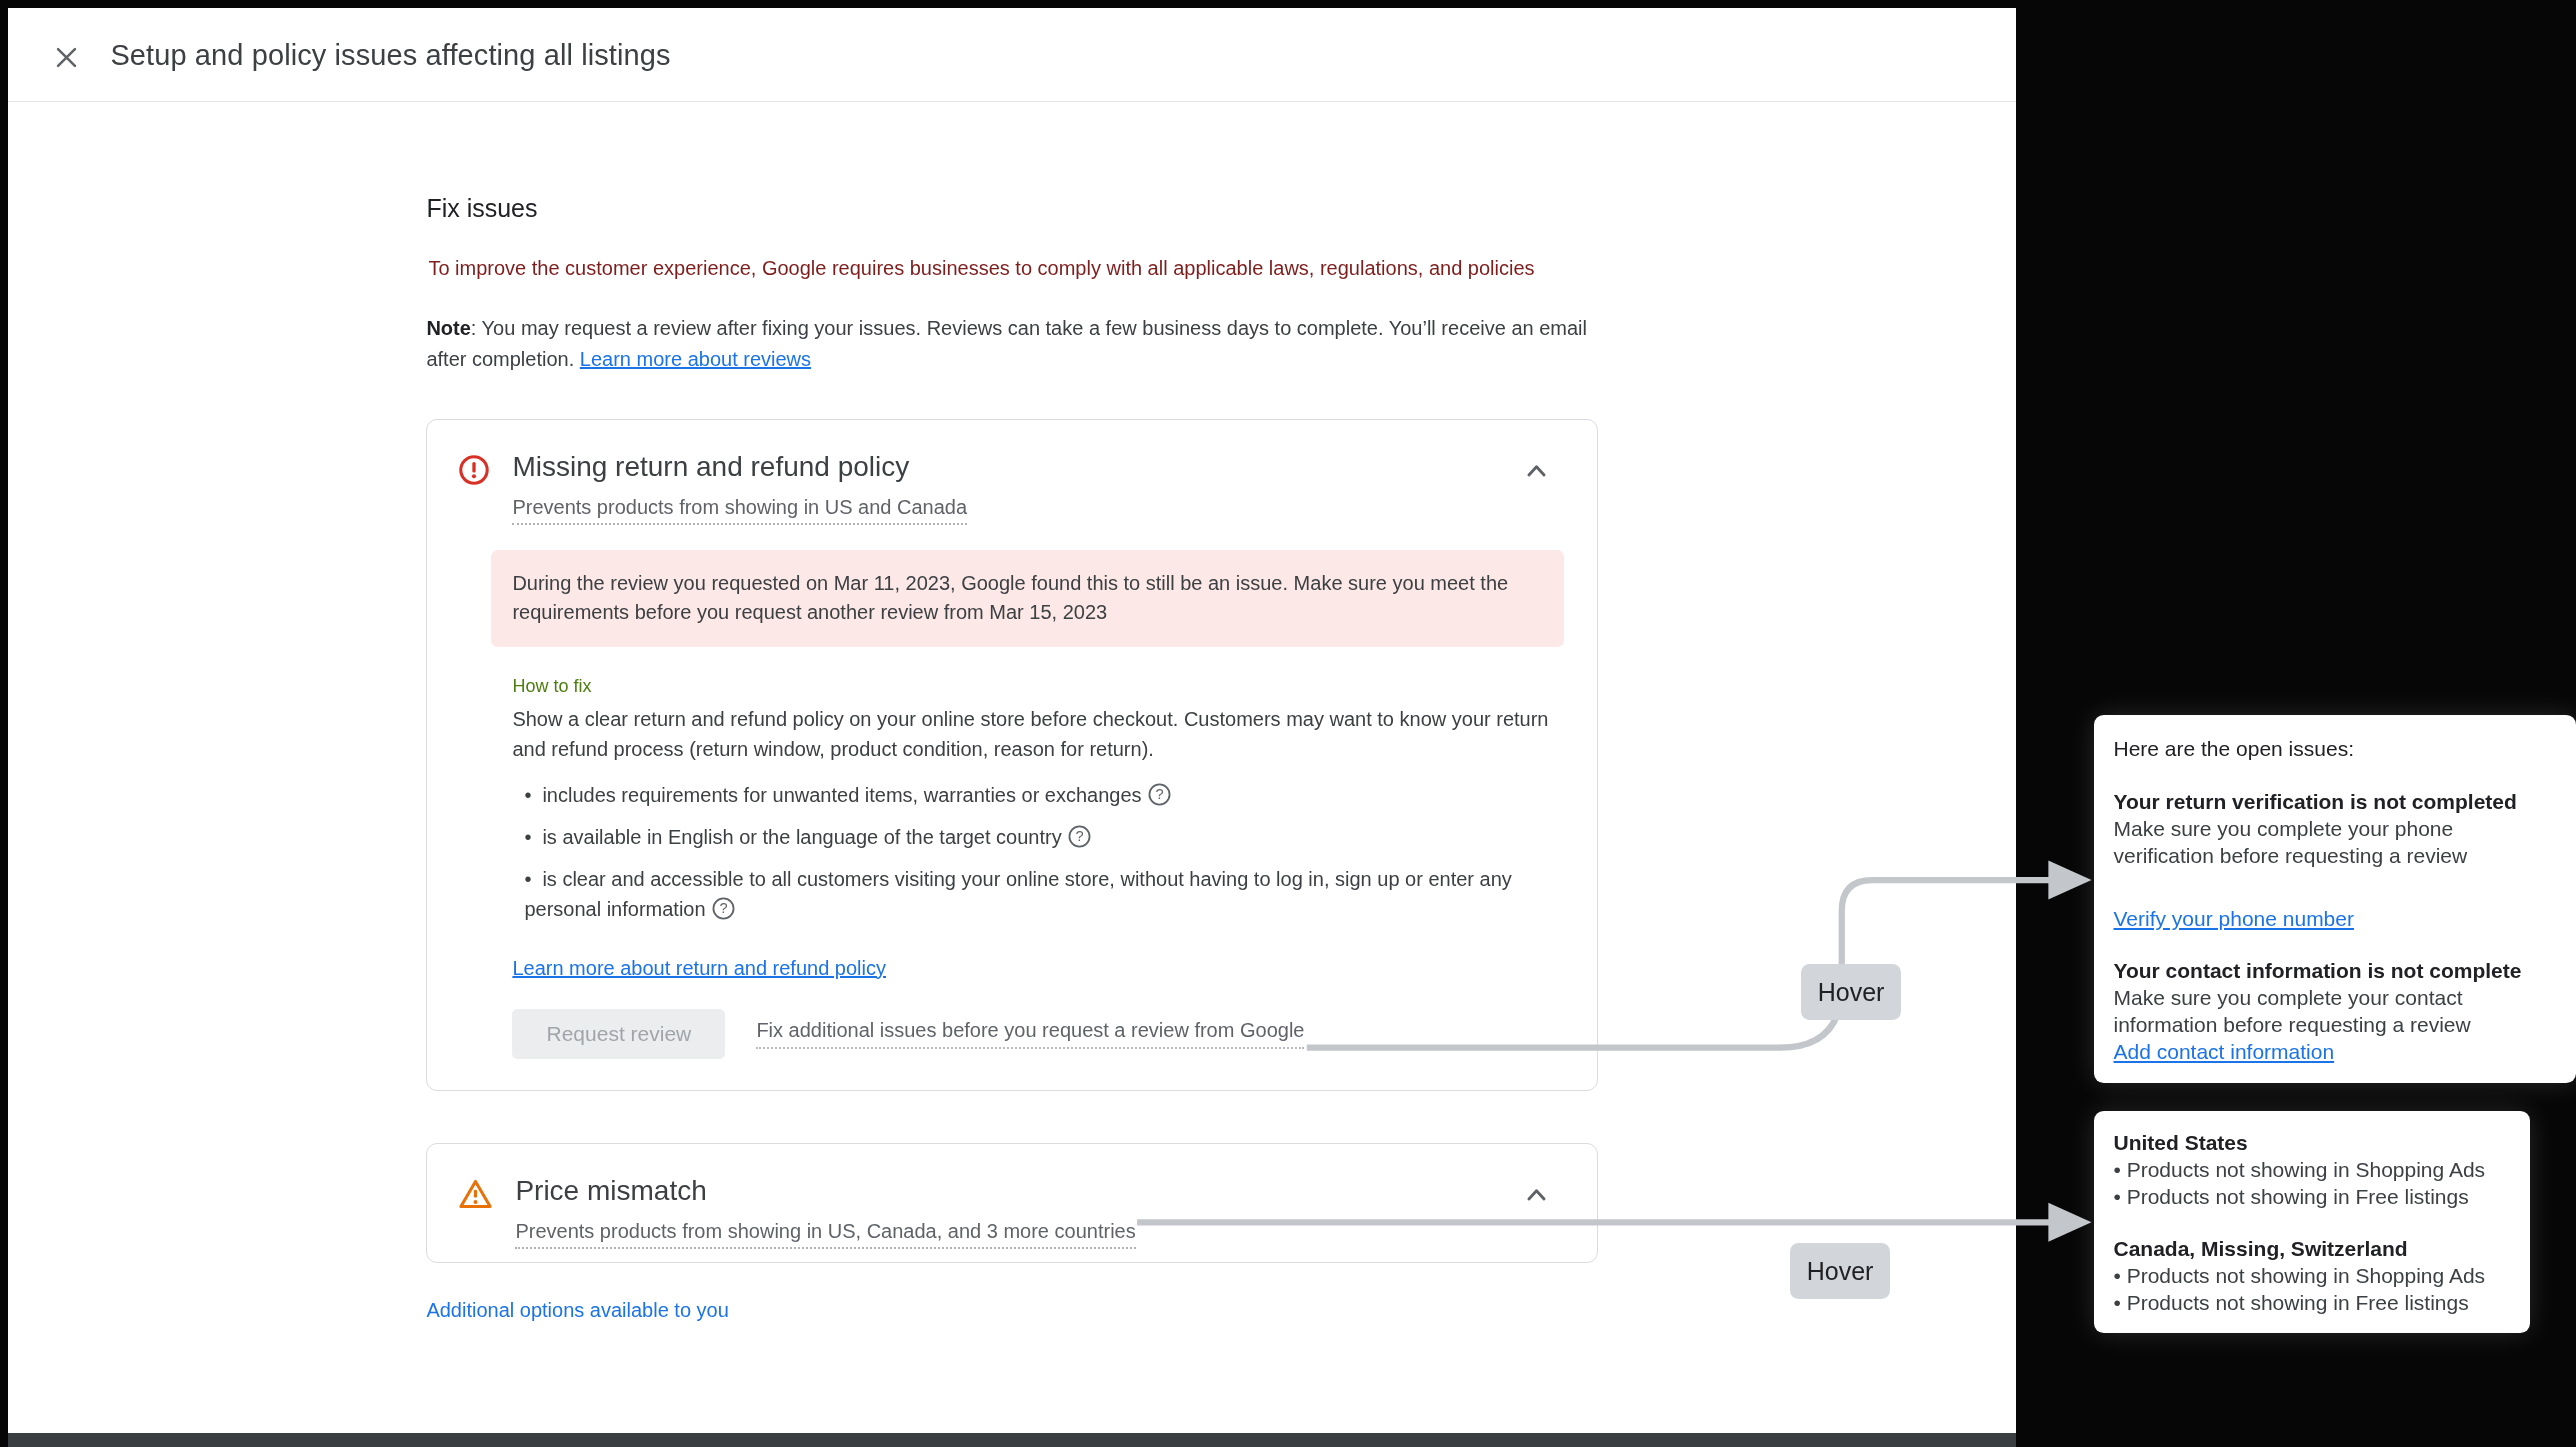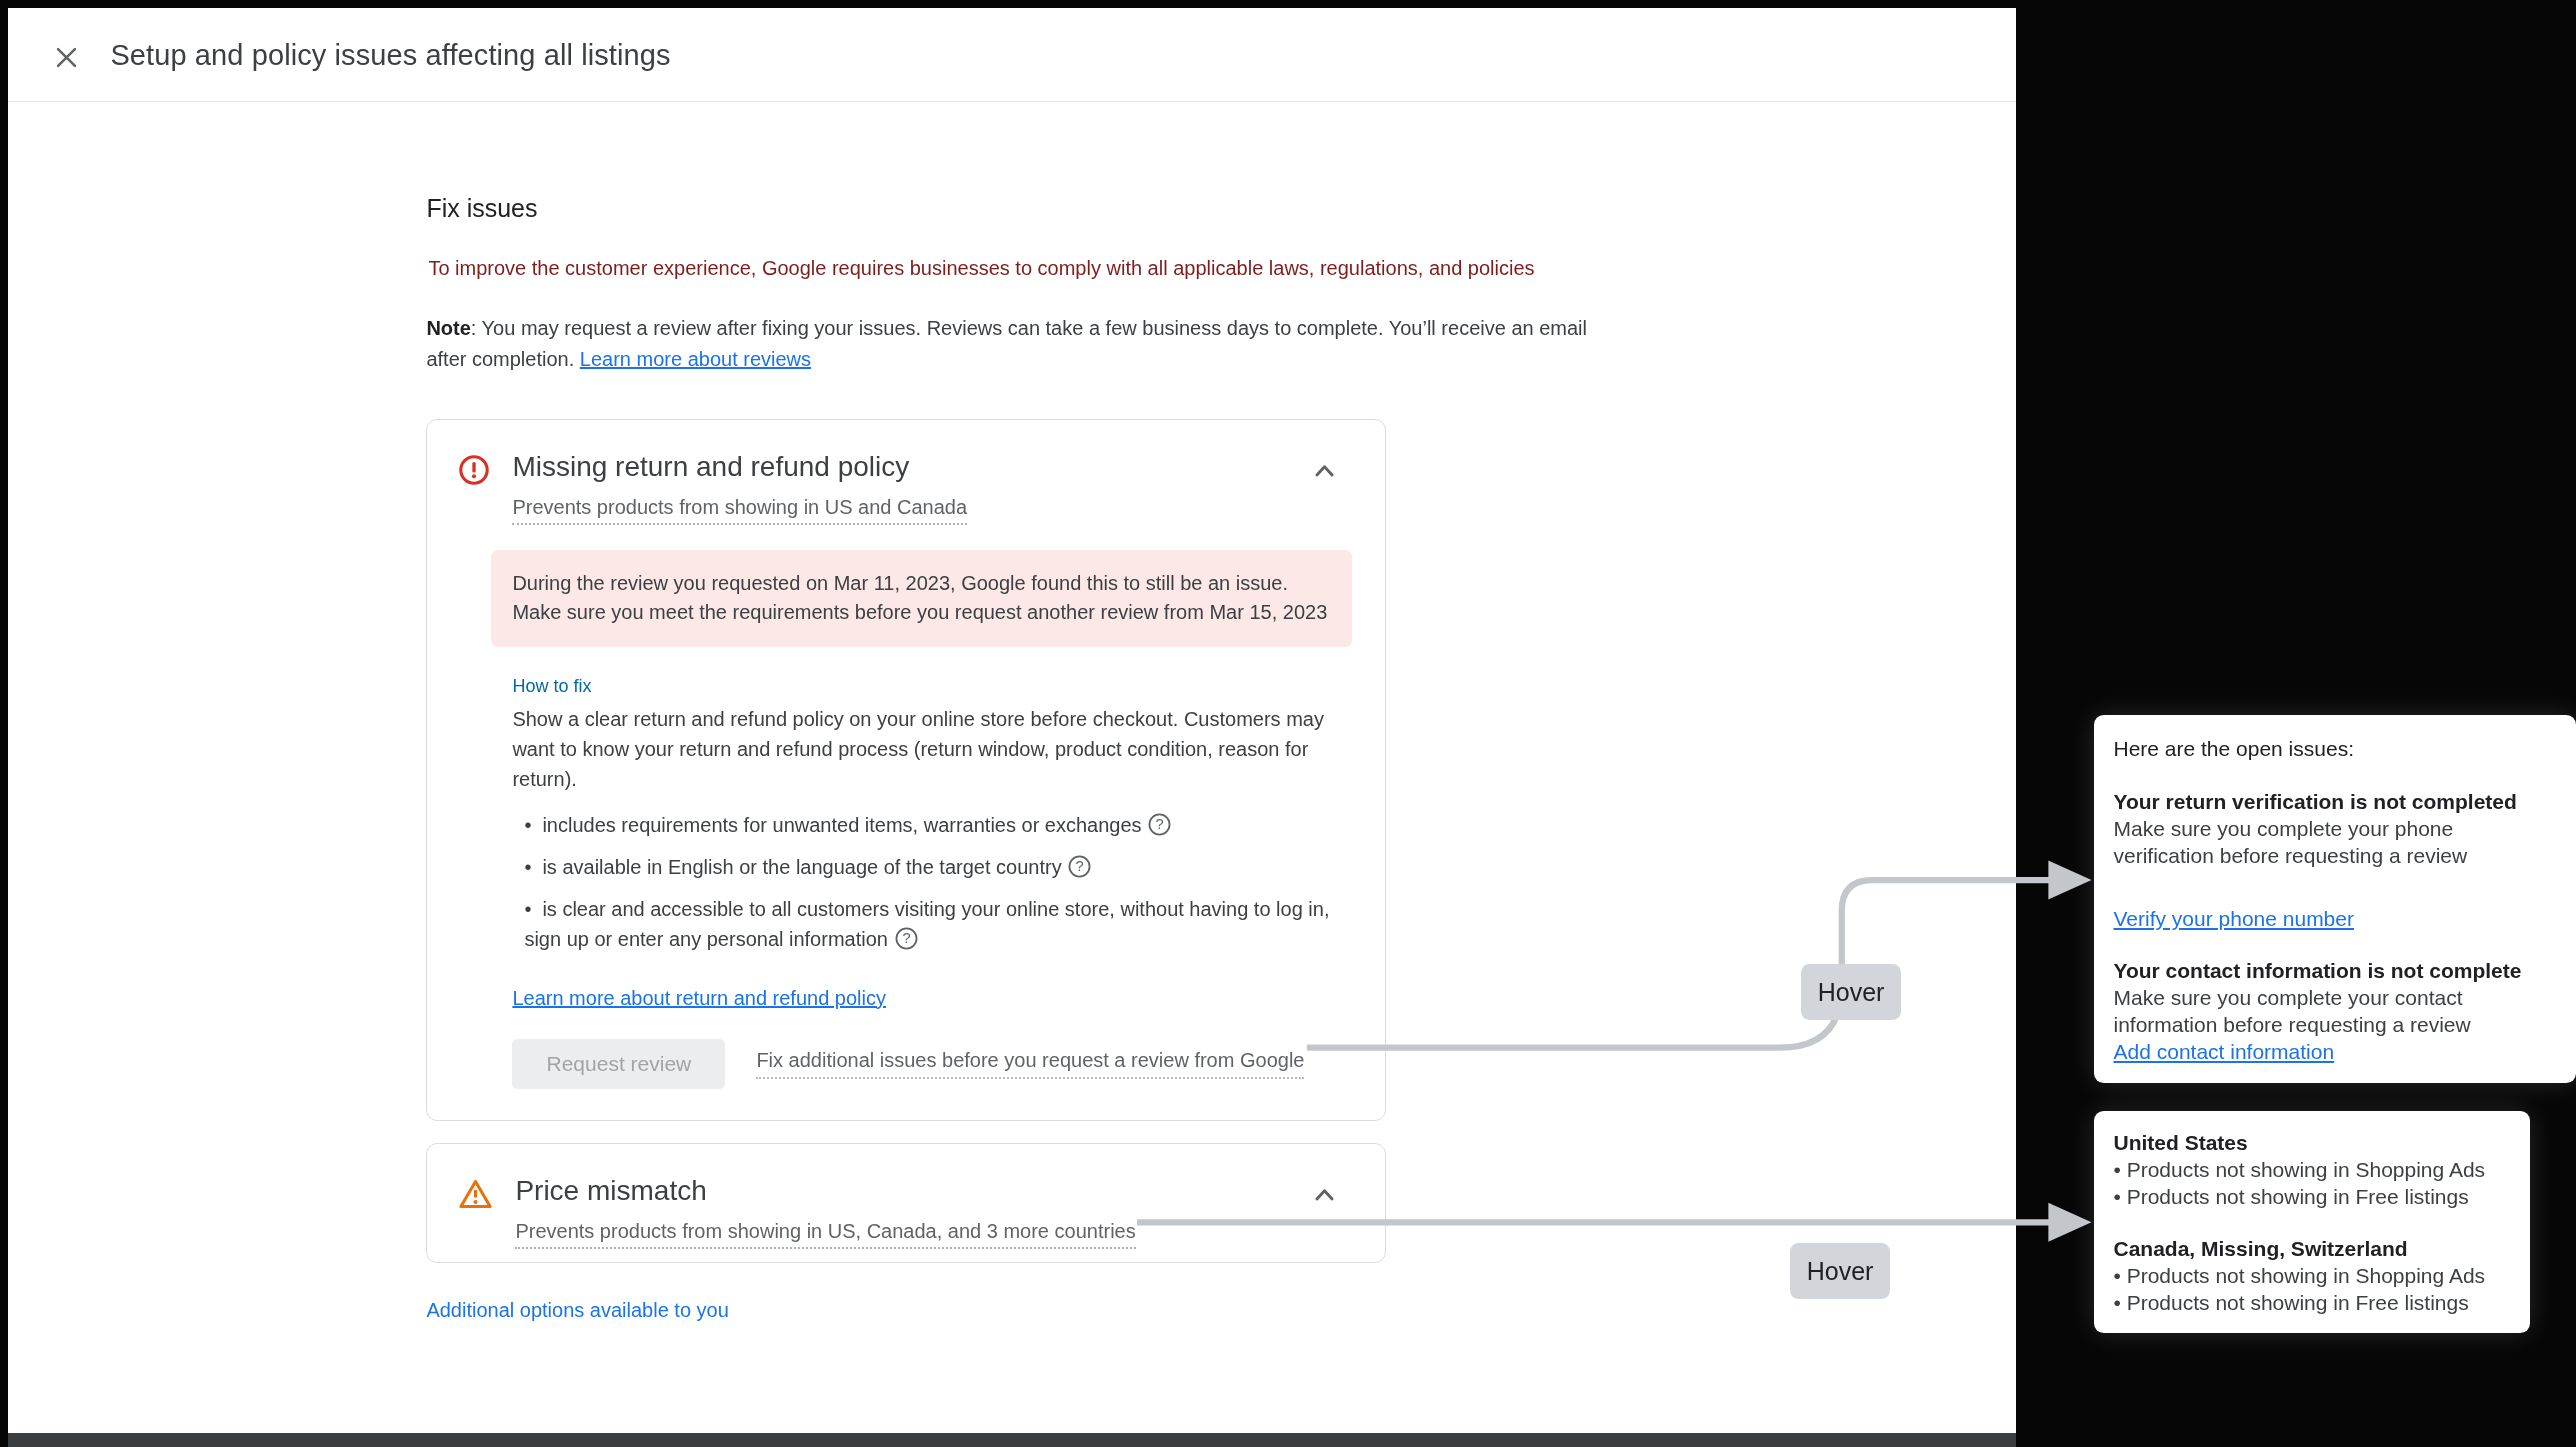--- a/index.html
+++ b/index.html
@@ -14,32 +14,32 @@
   .dialog-title { position:absolute; left:102px; top:0; height:94px; display:flex; align-items:center; font-size:29px; color:#3C4043; letter-spacing:0.1px; }
 
   .section-heading { position:absolute; left:418px; top:186px; font-size:25px; color:#202124; font-weight:400; }
   .intro { position:absolute; left:420px; top:245px; width:1197px; font-size:20px; line-height:31px; color:#7f1d1d; }
   .note { position:absolute; left:418px; top:305px; width:1183px; font-size:20px; line-height:31px; color:#3C4043; }
   .note b { font-weight:700; color:#202124; }
   a.link { color:#1A73E8; text-decoration:underline; cursor:pointer; }
   a.link-plain { color:#1A73E8; text-decoration:none; cursor:pointer; }
 
   
-  .card { position:absolute; left:418px; width:960px; background:#fff; border:1.4px solid #DADCE0; border-radius:11px; }
+  .card { position:absolute; left:418px; width:1172px; background:#fff; border:1.4px solid #DADCE0; border-radius:11px; }
   .card-1 { top:411px; padding-bottom:31px; }
   .card-2 { top:1135px; height:120px; overflow:hidden; }
   .card-head { display:flex; align-items:flex-start; padding:31px 84px 0 31px; position:relative; }
   .sev-icon { flex:0 0 auto; margin-top:2.8px; }
   .tgroup { margin-left:22px; }
   .ctitle { font-size:28px; color:#3C4043; line-height:1.15; }
   .csub { display:inline-block; margin-top:12.5px; font-size:20px; color:#5F6368; border-bottom:2.1px dotted #AEB2B7; padding-bottom:3.5px; cursor:default; }
   .collapse-btn { position:absolute; right:43px; top:35px; width:36px; height:36px; background:none; border:none; cursor:pointer; }
 
   .review-alert { margin:25px 33px 0 64px; background:#FCE8E6; border-radius:7px; padding:19.5px 21px; font-size:20px; line-height:29px; color:#3C4043; }
-  .howfix-label { margin:29px 33px 0 85px; font-size:18px; color:#0369a1; }
+  .howfix-label { margin:29px 33px 0 85px; font-size:18px; color:#4d7c0f; }
   .howfix-body { margin:7px 33px 0 85px; font-size:20px; line-height:30px; color:#3C4043; }
   .checklist-intro { margin:31px 33px 0 85px; font-size:20px; color:#3C4043; }
   ul.checklist { margin:16.7px 33px 0 97px; list-style:none; }
   ul.checklist li { font-size:20px; line-height:30px; color:#3C4043; margin-bottom:7px; }
   ul.checklist li::before { content:"•"; margin-right:11px; color:#3C4043; }
   .help-ic { display:inline-block; vertical-align:-4.9px; margin-left:5.6px; cursor:pointer; }
   .learn-more { display:inline-block; margin:21px 0 0 85px; font-size:20px; }
   .btnrow { display:flex; align-items:center; margin:29px 33px 0 85px; }
   .req-btn { width:213px; height:50px; background:#ECEDEF; border:none; border-radius:5.6px; font-size:21px; color:#A0A5AA; font-family:"Liberation Sans",sans-serif; }
   .fixnote { margin-left:31px; font-size:20px; color:#5F6368; border-bottom:2.1px dotted #B8BCC0; padding-bottom:4.2px; cursor:default; }

